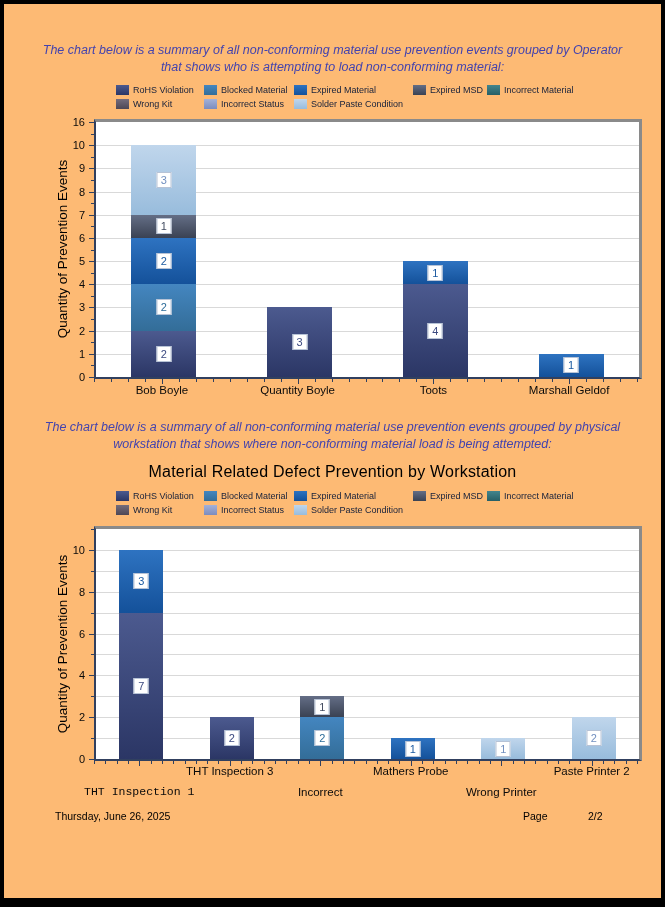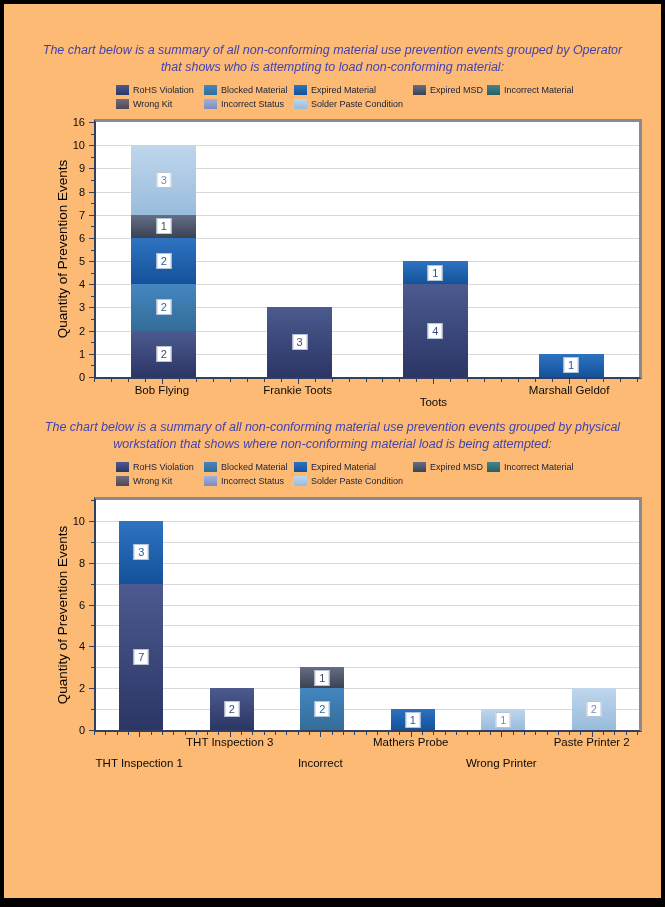--- a/index.html
+++ b/index.html
@@ -195,30 +195,31 @@
       <div class="xtick" style="height: 3px; left: 497.25px; top: 260px;"></div>
       <div class="xtick" style="height: 3px; left: 514.219px; top: 260px;"></div>
       <div class="xtick" style="height: 3px; left: 531.188px; top: 260px;"></div>
       <div class="xtick" style="height: 3px; left: 548.156px; top: 260px;"></div>
       <div class="xtick" style="height: 3px; left: 565.125px; top: 260px;"></div>
       <div class="xtick" style="height: 3px; left: 582.094px; top: 260px;"></div>
       <div class="xtick" style="height: 3px; left: 599.062px; top: 260px;"></div>
       <div class="xtick" style="height: 3px; left: 616.031px; top: 260px;"></div>
       <div class="xtick" style="height: 3px; left: 633px; top: 260px;"></div>
       <div class="xtick" style="height: 5px; left: 157.875px; top: 260px;"></div>
-      <div class="cat-label" style="left: 82.875px; top: 264px;">Bob Flying</div>
+      <div class="cat-label" style="left: 82.875px; top: 264px;">Bob Boyle</div>
       <div class="xtick" style="height: 5px; left: 293.625px; top: 260px;"></div>
-      <div class="cat-label" style="left: 218.625px; top: 264px;">Frankie Toots</div>
+      <div class="cat-label" style="left: 218.625px; top: 264px;">Quantity Boyle</div>
       <div class="xtick" style="height: 5px; left: 429.375px; top: 260px;"></div>
-      <div class="cat-label" style="left: 354.375px; top: 264px; margin-top: 12px;">Toots</div>
+      <div class="cat-label" style="left: 354.375px; top: 264px;">Toots</div>
       <div class="xtick" style="height: 5px; left: 565.125px; top: 260px;"></div>
       <div class="cat-label" style="left: 490.125px; top: 264px;">Marshall Geldof</div>
     </div>
 
   <p class="intro second">The chart below is a summary of all non-conforming material use prevention events grouped by physical workstation that shows where non-conforming material load is being attempted:</p>
+  <h2 class="chart-title">Material Related Defect Prevention by Workstation</h2>
   <div class="legend">
       <div class="legend-item">
         <span class="legend-swatch" style="background: linear-gradient(rgb(76, 90, 143), rgb(43, 54, 101));"></span>
         <span class="legend-label">RoHS Violation</span>
       </div>
       <div class="legend-item">
         <span class="legend-swatch" style="background: linear-gradient(rgb(68, 134, 192), rgb(51, 109, 152));"></span>
         <span class="legend-label">Blocked Material</span>
       </div>
       <div class="legend-item">
@@ -337,27 +338,32 @@
       <div class="xtick" style="height: 3px; left: 542.5px; top: 235px;"></div>
       <div class="xtick" style="height: 3px; left: 553.812px; top: 235px;"></div>
       <div class="xtick" style="height: 3px; left: 565.125px; top: 235px;"></div>
       <div class="xtick" style="height: 3px; left: 576.438px; top: 235px;"></div>
       <div class="xtick" style="height: 3px; left: 587.75px; top: 235px;"></div>
       <div class="xtick" style="height: 3px; left: 599.062px; top: 235px;"></div>
       <div class="xtick" style="height: 3px; left: 610.375px; top: 235px;"></div>
       <div class="xtick" style="height: 3px; left: 621.688px; top: 235px;"></div>
       <div class="xtick" style="height: 3px; left: 633px; top: 235px;"></div>
       <div class="xtick" style="height: 5px; left: 135.25px; top: 235px;"></div>
-      <div class="cat-label" style="left: 60.25px; top: 259px;">THT Inspection 1</div>
+      <div class="cat-label" style="left: 60.25px; top: 259px; font-family: Liberation Mono, monospace;">THT Inspection 1</div>
       <div class="xtick" style="height: 5px; left: 225.75px; top: 235px;"></div>
       <div class="cat-label" style="left: 150.75px; top: 238px;">THT Inspection 3</div>
       <div class="xtick" style="height: 5px; left: 316.25px; top: 235px;"></div>
       <div class="cat-label" style="left: 241.25px; top: 259px;">Incorrect</div>
       <div class="xtick" style="height: 5px; left: 406.75px; top: 235px;"></div>
       <div class="cat-label" style="left: 331.75px; top: 238px;">Mathers Probe</div>
       <div class="xtick" style="height: 5px; left: 497.25px; top: 235px;"></div>
       <div class="cat-label" style="left: 422.25px; top: 259px;">Wrong Printer</div>
       <div class="xtick" style="height: 5px; left: 587.75px; top: 235px;"></div>
       <div class="cat-label" style="left: 512.75px; top: 238px;">Paste Printer 2</div>
     </div>
 
+  <div class="page-footer">
+    <span class="footer-date">Thursday, June 26, 2025</span>
+    <span class="footer-page-label">Page</span>
+    <span class="footer-page-number">2/2</span>
+  </div>
 
 </div>
 
 </body></html>

